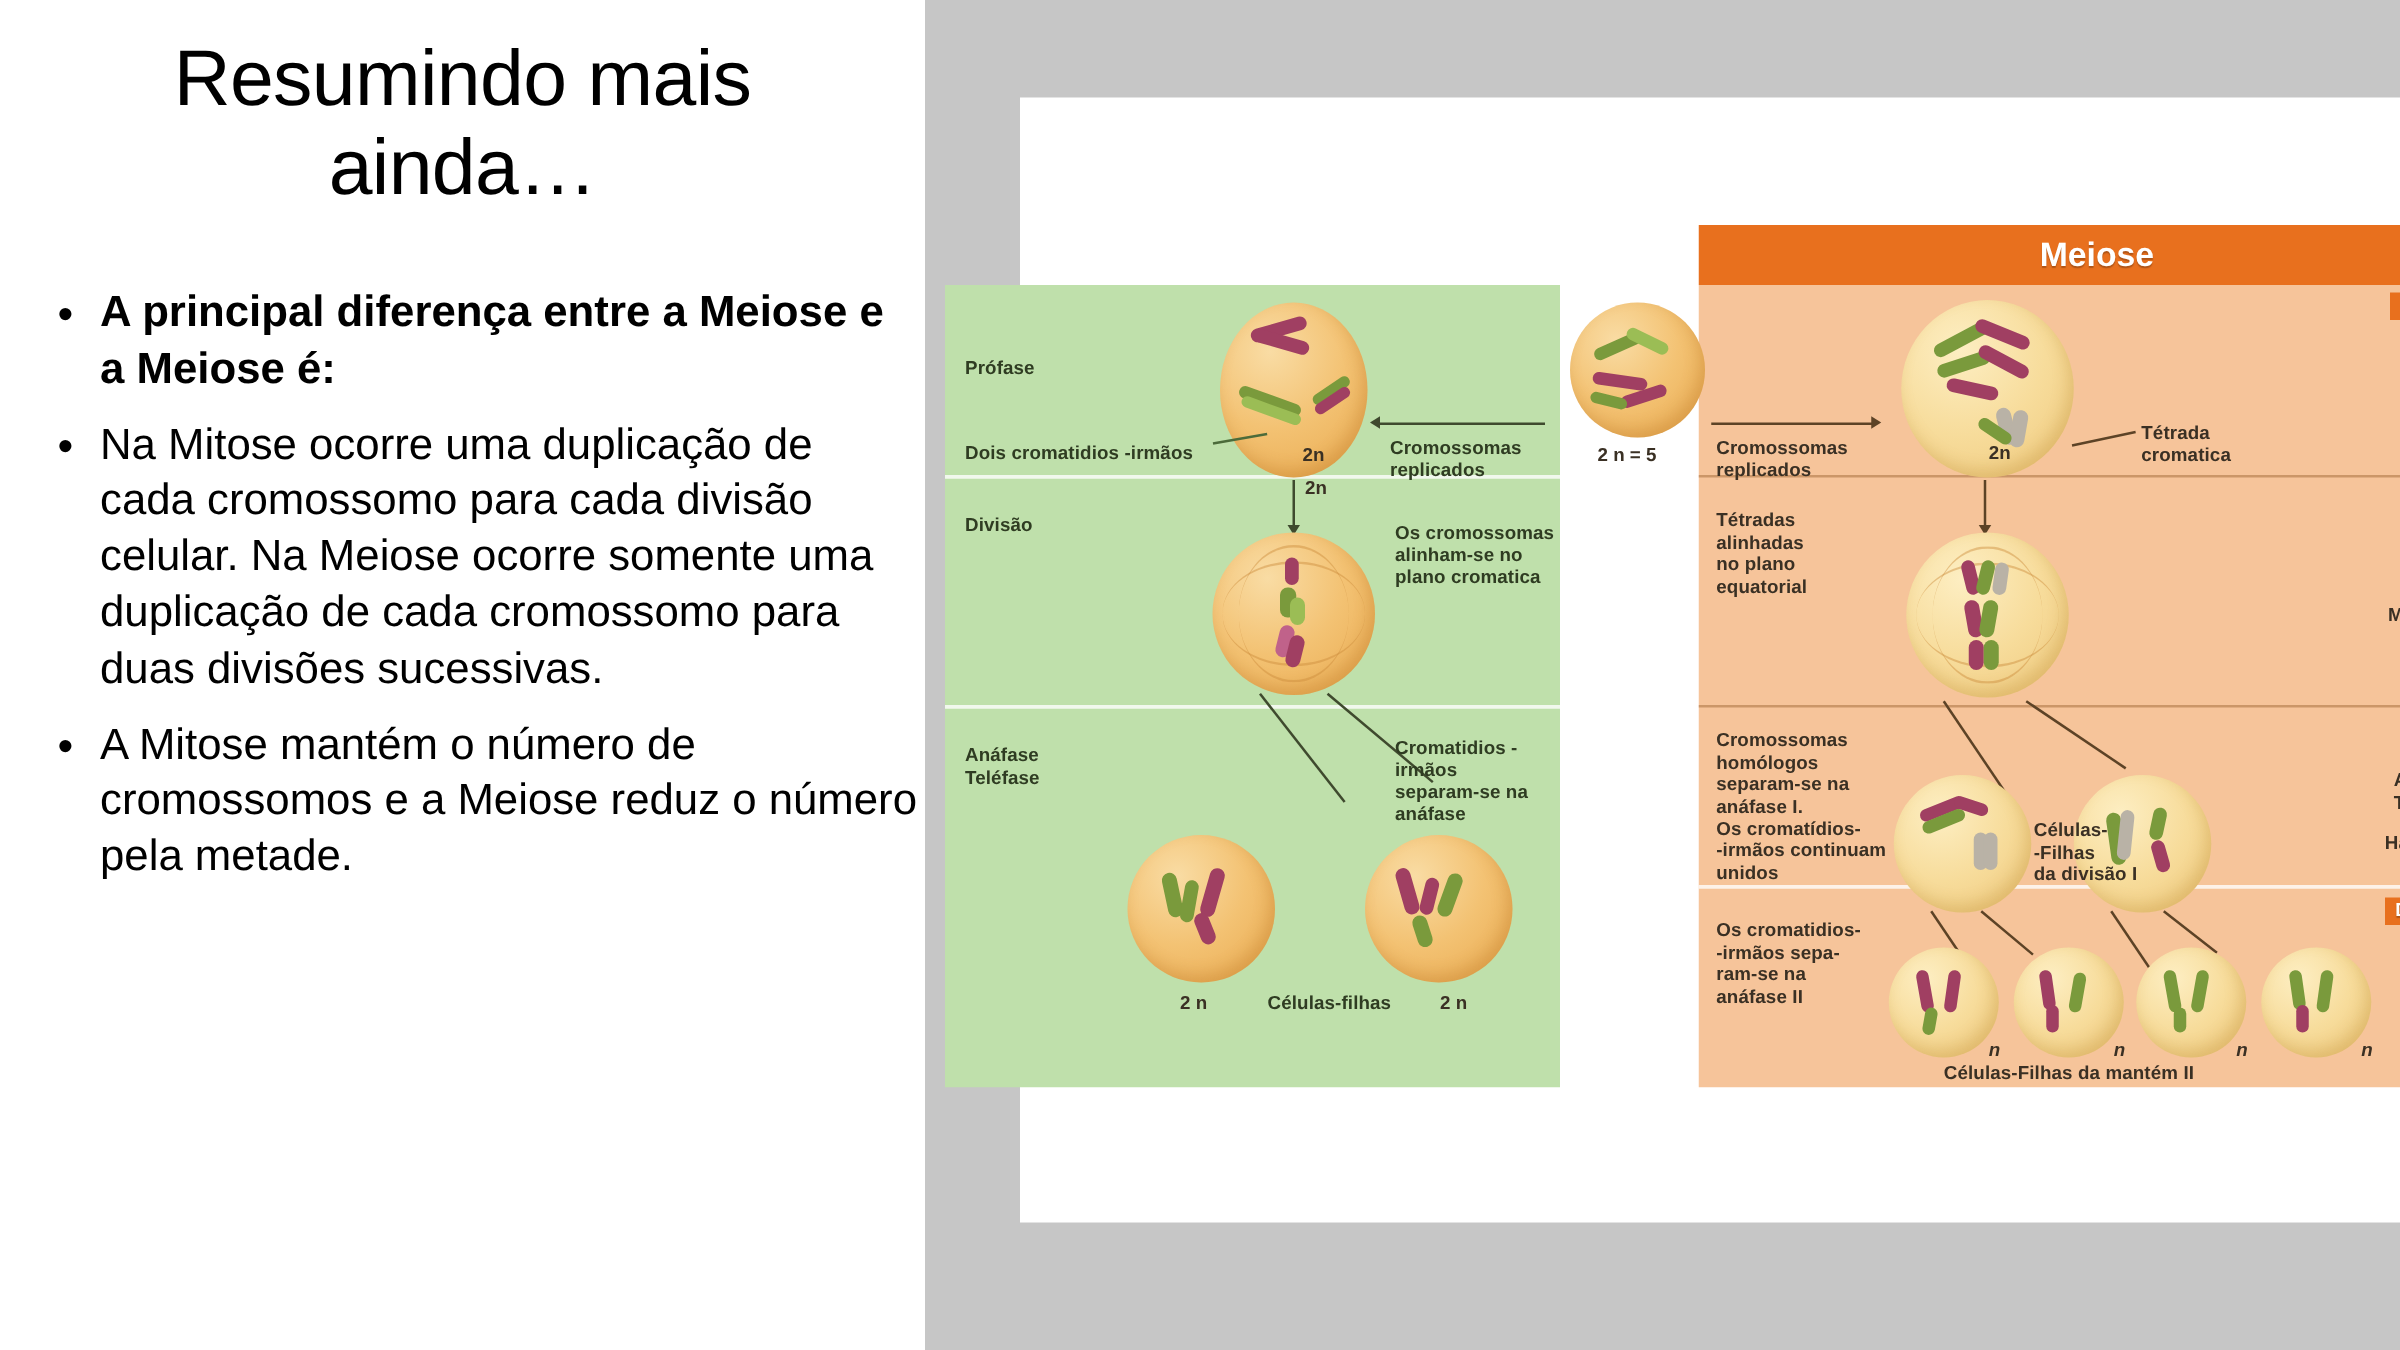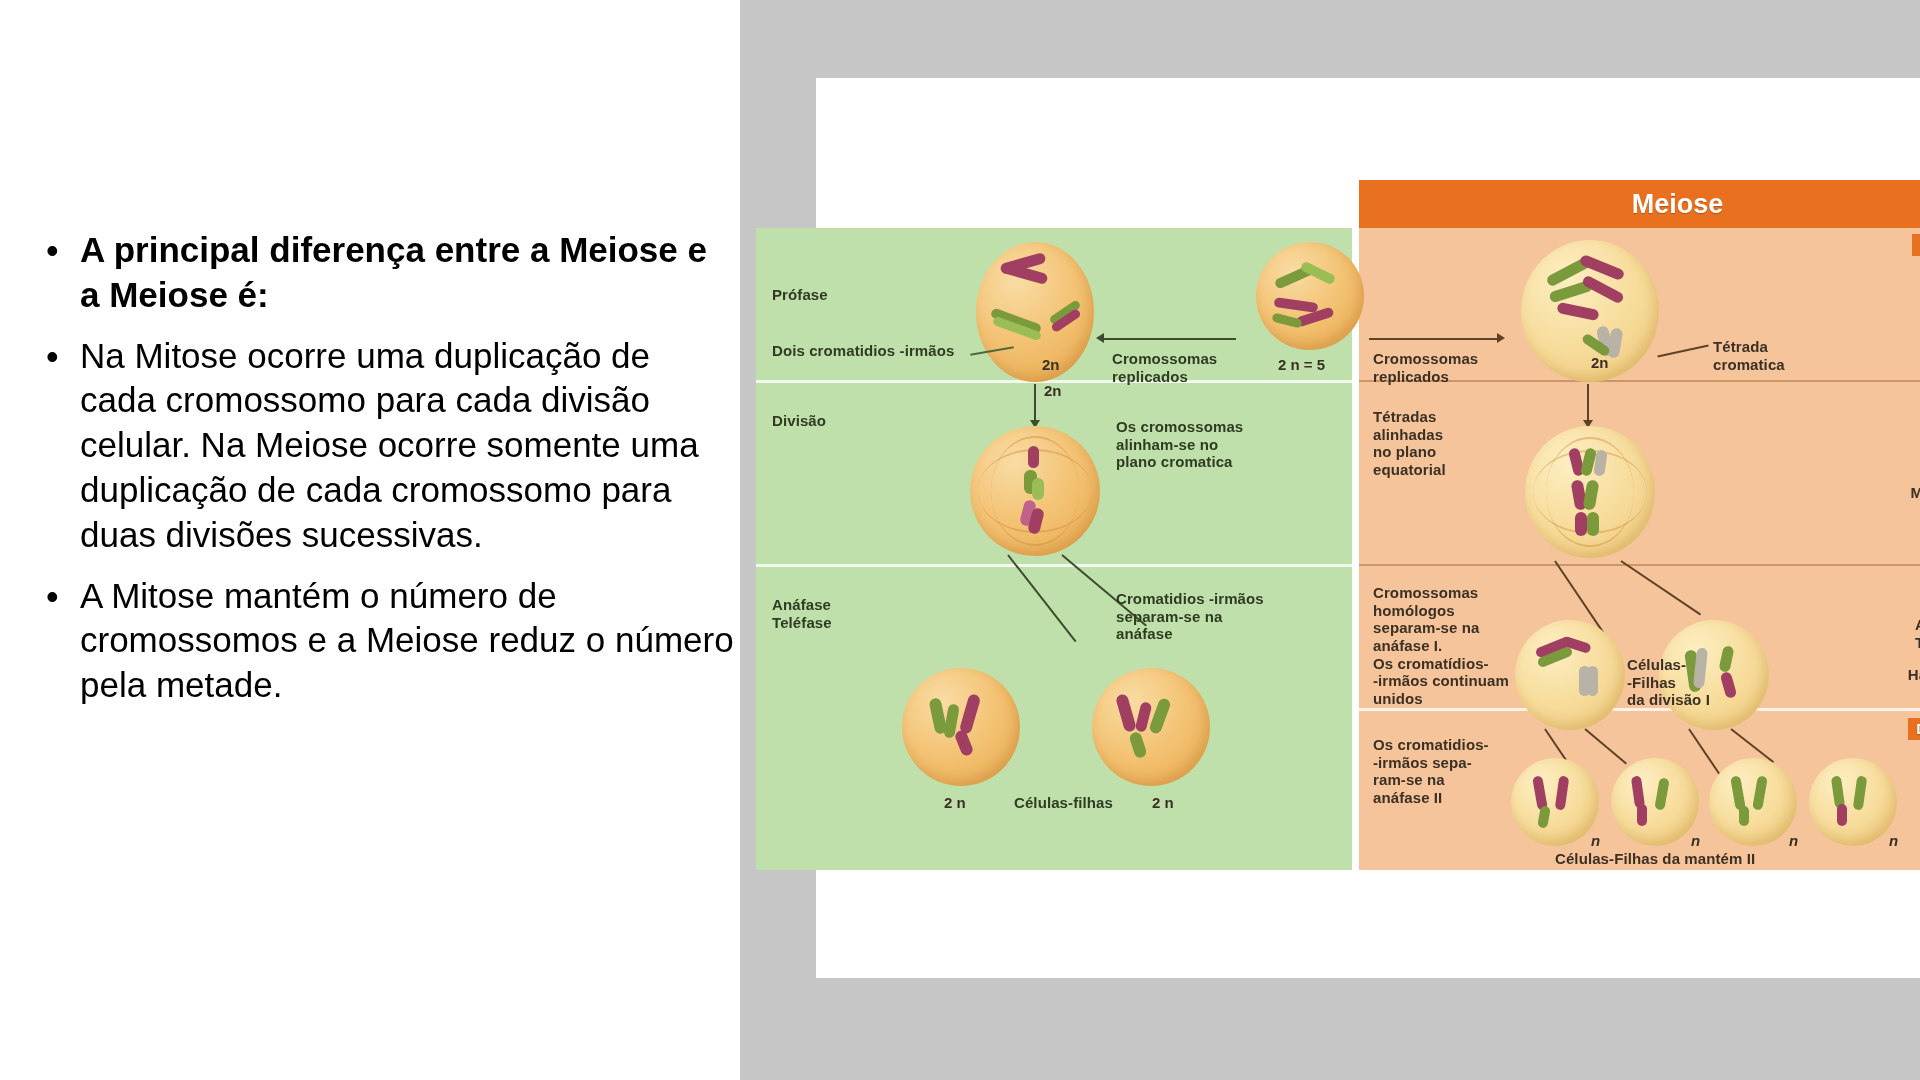--- a/index.html
+++ b/index.html
@@ -89,21 +89,21 @@
     text-align: center;
     line-height: 48px;
     text-shadow: 0 1px 1px rgba(0,0,0,.25);
   }
   #hdr-mitose { left: 0; width: 600px; background: #5bb04a; }
   #hdr-meiose { left: 603px; width: 637px; background: #e8701e; }
 
   
   #col-mitose {
     position: absolute;
-    left: 0; top: 48px; width: 596px; height: 642px;
+    left: 0; top: 48px; width: 492px; height: 642px;
     background: #bfe0ab;
   }
   #col-meiose {
     position: absolute;
     left: 603px; top: 48px; width: 637px; height: 642px;
     background: #f6c49a;
   }
   .rowline {
     position: absolute; left: 0; right: 0; height: 3px;
     background: rgba(255,255,255,.78);
@@ -214,20 +214,22 @@
   }
   .leader.green { background: #4c6b3a; }
 </style>
 </head>
 <body>
 
 <div id="slide">
 
   <div id="left-pane">
 
+    <div id="slide-title">Resumindo
+mais ainda…</div>
 
     <div id="bullet-list">
 
       <div class="bullet strong">
         <span class="dot">•</span>
         <span class="btext">A principal diferença entre a Meiose e a Meiose é:</span>
       </div>
 
       <div class="bullet">
         <span class="dot">•</span>
@@ -258,21 +260,21 @@
 
           <div class="cell mit" style="left:220px; top:14px; width:118px; height:140px;">
             <div class="chr p" style="left:24px;  top:16px; width:46px; height:11px; transform:rotate(-16deg); border-radius:7px;"></div>
             <div class="chr p" style="left:26px;  top:26px; width:46px; height:11px; transform:rotate(16deg);  border-radius:7px;"></div>
             <div class="chr g" style="left:14px;  top:74px; width:52px; height:10px; transform:rotate(20deg);"></div>
             <div class="chr gl" style="left:16px; top:82px; width:50px; height:9px;  transform:rotate(20deg);"></div>
             <div class="chr g" style="left:72px;  top:66px; width:34px; height:9px;  transform:rotate(-34deg);"></div>
             <div class="chr p" style="left:74px;  top:74px; width:32px; height:9px;  transform:rotate(-34deg);"></div>
           </div>
 
-          <div class="flab green" style="left:16px; top:114px;">Dois cromatidios -irmãos</div>
+          <div class="flab green" style="left:16px; top:126px;">Dois cromatidios -irmãos</div>
           <div class="leader green" style="left:214px; top:122px; width:44px; transform:rotate(-10deg);"></div>
 
           <div class="nnum" style="left:286px; top:128px;">2n</div>
 
           <div class="arrow h" style="left:348px; top:110px; width:132px;"></div>
           <div class="ahead left" style="left:340px; top:105px;"></div>
 
           <div class="flab green" style="left:356px; top:122px;">Cromossomas
 replicados</div>
 

